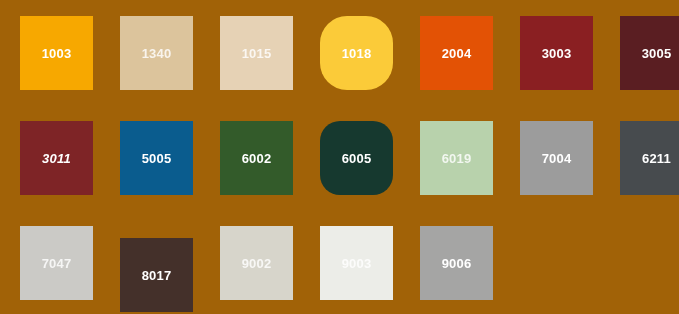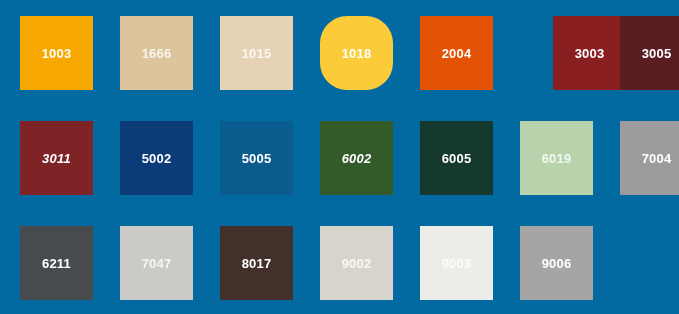--- a/index.html
+++ b/index.html
@@ -51,70 +51,67 @@
   }
 
   
   .swatch.pale .swatch-label {
     color: rgba(255, 255, 255, 0.82);
   }
 </style>
 </head>
 <body>
 
-<div id="swatch-grid" style="background: #0369a1; grid-template-columns: repeat(7, 73px); grid-template-rows: repeat(3, 74px);">
+<div id="swatch-grid" style="background: #a16207; grid-template-columns: repeat(7, 73px); grid-template-rows: repeat(3, 74px);">
     <div class="swatch" style="background-color: rgb(247, 168, 0);">
       <span class="swatch-label">1003</span>
     </div>
     <div class="swatch pale" style="background-color: rgb(220, 196, 156);">
-      <span class="swatch-label">1666</span>
+      <span class="swatch-label">1340</span>
     </div>
     <div class="swatch pale" style="background-color: rgb(230, 210, 181);">
       <span class="swatch-label">1015</span>
     </div>
     <div class="swatch" style="background-color: rgb(251, 203, 57); border-radius: 27px;">
       <span class="swatch-label">1018</span>
     </div>
     <div class="swatch" style="background-color: rgb(227, 82, 5);">
       <span class="swatch-label">2004</span>
     </div>
-    <div class="swatch" style="background-color: rgb(138, 31, 34); margin-left: 33px;">
+    <div class="swatch" style="background-color: rgb(138, 31, 34);">
       <span class="swatch-label">3003</span>
     </div>
     <div class="swatch" style="background-color: rgb(90, 30, 34);">
       <span class="swatch-label">3005</span>
     </div>
     <div class="swatch" style="background-color: rgb(126, 36, 38); font-style: italic;">
       <span class="swatch-label">3011</span>
     </div>
-    <div class="swatch" style="background-color: rgb(12, 60, 120);">
-      <span class="swatch-label">5002</span>
-    </div>
     <div class="swatch" style="background-color: rgb(10, 92, 142);">
       <span class="swatch-label">5005</span>
     </div>
-    <div class="swatch" style="background-color: rgb(51, 91, 42); font-style: italic;">
+    <div class="swatch" style="background-color: rgb(51, 91, 42);">
       <span class="swatch-label">6002</span>
     </div>
-    <div class="swatch" style="background-color: rgb(22, 57, 47);">
+    <div class="swatch" style="background-color: rgb(22, 57, 47); border-radius: 20px;">
       <span class="swatch-label">6005</span>
     </div>
     <div class="swatch pale" style="background-color: rgb(184, 210, 172); align-items: center;">
       <span class="swatch-label">6019</span>
     </div>
     <div class="swatch" style="background-color: rgb(156, 156, 156);">
       <span class="swatch-label">7004</span>
     </div>
     <div class="swatch" style="background-color: rgb(71, 75, 78);">
       <span class="swatch-label">6211</span>
     </div>
     <div class="swatch pale" style="background-color: rgb(203, 202, 198);">
       <span class="swatch-label">7047</span>
     </div>
-    <div class="swatch" style="background-color: rgb(68, 48, 42);">
+    <div class="swatch" style="background-color: rgb(68, 48, 42); margin-top: 12px;">
       <span class="swatch-label">8017</span>
     </div>
     <div class="swatch pale" style="background-color: rgb(215, 213, 203);">
       <span class="swatch-label">9002</span>
     </div>
     <div class="swatch pale" style="background-color: rgb(236, 237, 232);">
       <span class="swatch-label">9003</span>
     </div>
     <div class="swatch" style="background-color: rgb(165, 165, 164);">
       <span class="swatch-label">9006</span>

